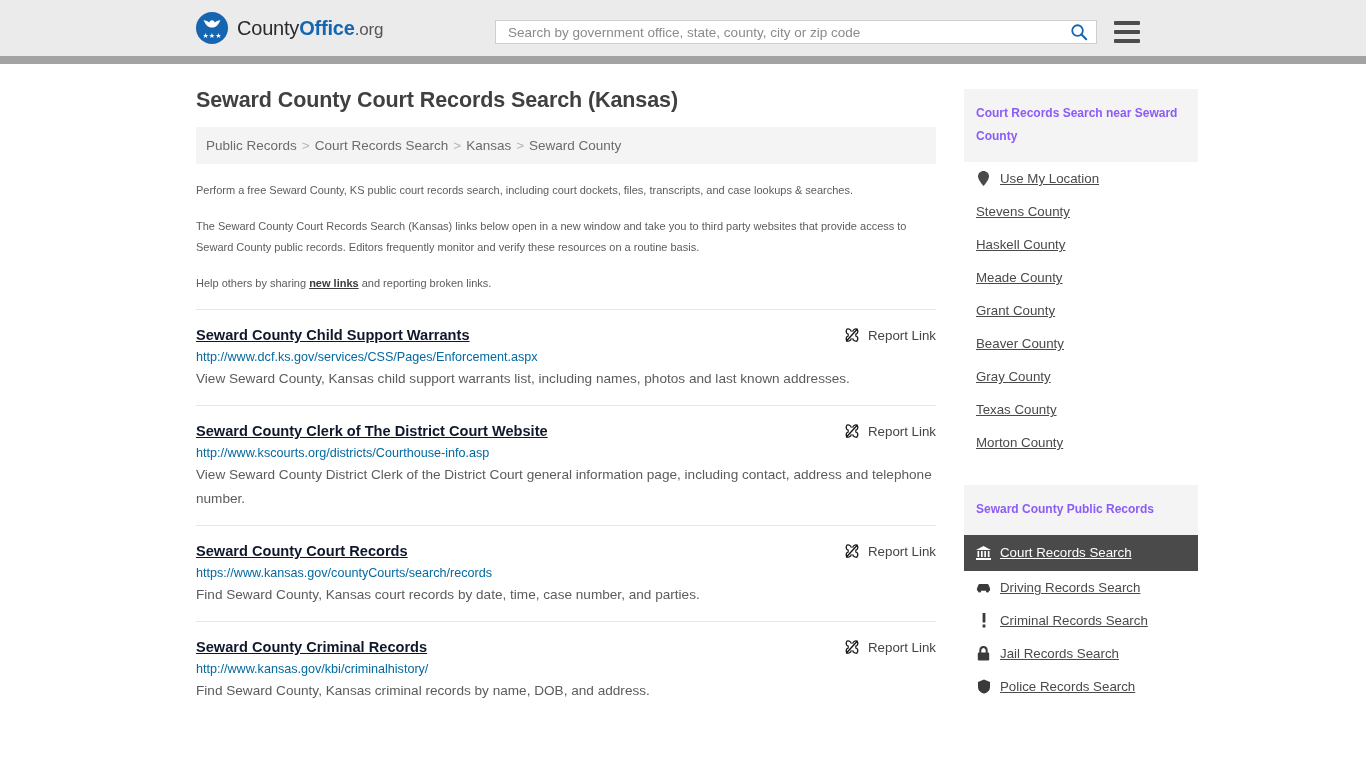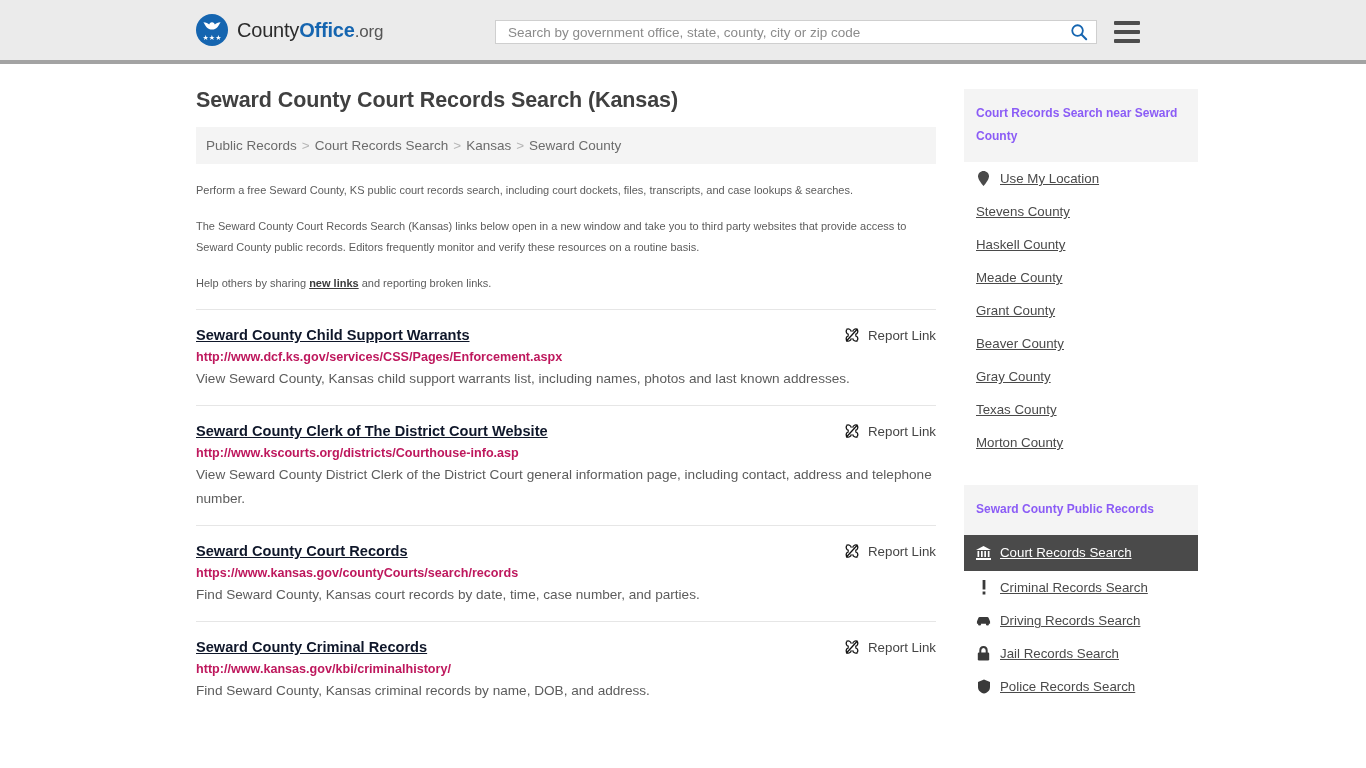--- a/index.html
+++ b/index.html
@@ -10,21 +10,21 @@
     background: #ffffff;
     font-family: "Liberation Sans", sans-serif;
     color: #555555;
     -webkit-font-smoothing: antialiased;
   }
 
   
   .site-header {
     height: 64px;
     background: #ebebeb;
-    border-bottom: 4px solid #a3a3a3;
+    border-bottom: 8px solid #a3a3a3;
     display: flex;
     align-items: center;
     position: relative;
   }
   .logo-wrap {
     display: flex;
     align-items: center;
     margin-left: 196px;
     text-decoration: none;
   }
@@ -172,26 +172,25 @@
     gap: 8px;
     color: #454545;
     font-size: 13.3px;
     white-space: nowrap;
     cursor: pointer;
     padding-top: 1px;
     text-align: right;
   }
   .broken-ico { width: 16px; height: 16px; flex: 0 0 auto; }
   .result-url {
-    color: #be185d;
+    color: #0369a1;
     font-size: 12.6px;
     margin-top: 5px;
     line-height: 16px;
     word-break: break-all;
-    font-weight: bold;
   }
   .result-desc {
     color: #5c5c5c;
     font-size: 13.6px;
     line-height: 24px;
     margin-top: 2px;
   }
 
   
   .side-head {
@@ -394,39 +393,39 @@
               <rect x="5" y="5" width="1.7" height="6" fill="#ffffff"></rect>
               <rect x="8.3" y="5" width="1.7" height="6" fill="#ffffff"></rect>
               <rect x="11.8" y="5" width="1.7" height="6" fill="#ffffff"></rect>
               <rect x="0" y="12" width="15" height="2" fill="#ffffff"></rect>
             </svg>
           </span>
           <a>Court Records Search</a>
         </li>
         <li>
           <span class="li-ico">
-            <svg width="6" height="15" viewBox="0 0 6 15">
-              <rect x="1.6" y="0" width="2.8" height="9.5" fill="#3a3a3a"></rect>
-              <rect x="1.6" y="11.5" width="2.8" height="3" fill="#3a3a3a"></rect>
-            </svg>
-          </span>
-          <a>Criminal Records Search</a>
-        </li>
-        <li>
-          <span class="li-ico">
             <svg width="16" height="11" viewBox="0 0 16 11">
               <path d="M1 6.5 L2.4 3 C2.7 2.2 3.2 1.8 4 1.8 L12 1.8 C12.8 1.8 13.3 2.2 13.6 3 L15 6.5 L15 9 L1 9 Z" fill="#3a3a3a"></path>
               <circle cx="3.8" cy="9.2" r="1.7" fill="#3a3a3a"></circle>
               <circle cx="12.2" cy="9.2" r="1.7" fill="#3a3a3a"></circle>
             </svg>
           </span>
           <a>Driving Records Search</a>
         </li>
         <li>
           <span class="li-ico">
+            <svg width="6" height="15" viewBox="0 0 6 15">
+              <rect x="1.6" y="0" width="2.8" height="9.5" fill="#3a3a3a"></rect>
+              <rect x="1.6" y="11.5" width="2.8" height="3" fill="#3a3a3a"></rect>
+            </svg>
+          </span>
+          <a>Criminal Records Search</a>
+        </li>
+        <li>
+          <span class="li-ico">
             <svg width="13" height="15" viewBox="0 0 13 15">
               <path d="M3.3 7 L3.3 4.5 C3.3 2.3 4.7 1 6.5 1 C8.3 1 9.7 2.3 9.7 4.5 L9.7 7" fill="none" stroke="#3a3a3a" stroke-width="2"></path>
               <rect x="0.8" y="6.5" width="11.4" height="8" rx="1.2" fill="#3a3a3a"></rect>
             </svg>
           </span>
           <a>Jail Records Search</a>
         </li>
         <li>
           <span class="li-ico">
             <svg width="14" height="15" viewBox="0 0 14 15">

